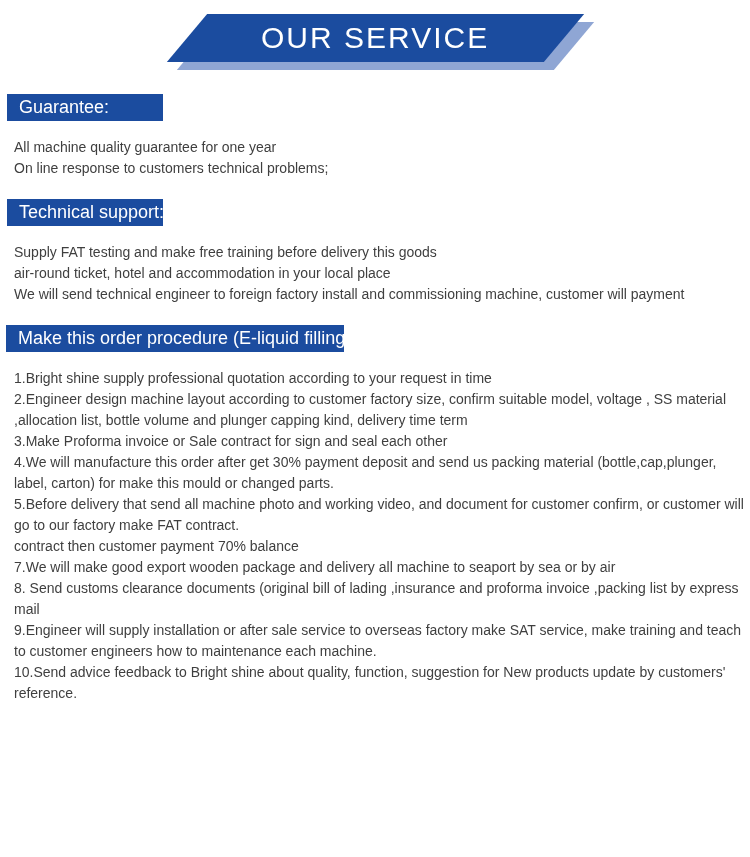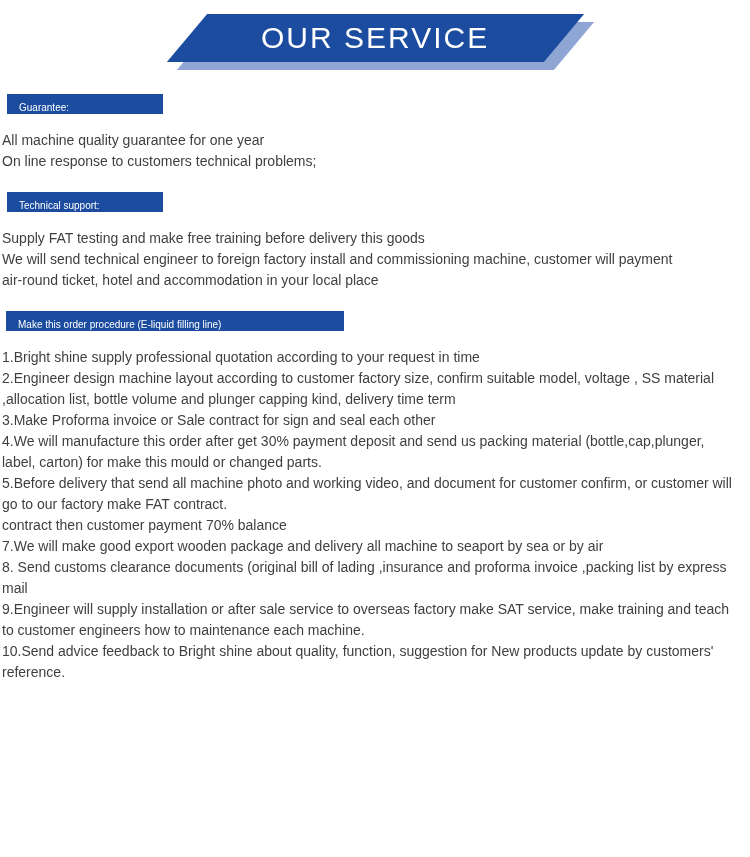--- a/index.html
+++ b/index.html
@@ -36,35 +36,35 @@
     color: #ffffff;
     font-size: 30px;
     letter-spacing: 2px;
     white-space: nowrap;
   }
 
   
   .sec .hdr {
     margin: 20px 0 0 7px;
     width: 156px;
-    height: 20px;
+    height: 27px;
     box-sizing: border-box;
     background: var(--primary-blue, #1b4c9f);
     color: #ffffff;
-    font-size: 10px;
+    font-size: 18px;
     line-height: 27px;
     padding-left: 12px;
     white-space: nowrap;
     overflow: hidden;
   }
   .sec:first-child .hdr { margin-top: 0; }
   .sec.wide .hdr { width: 338px; margin-left: 6px; }
 
   .sec .body {
-    margin: 16px 0 0 2px;
+    margin: 16px 0 0 14px;
     font-size: 14px;
     line-height: 21px;
     color: var(--body-text, #3f3f3f);
   }
   .sec .body .line { white-space: nowrap; }
 </style>
 </head>
 <body>
 
 <div class="page" style="--primary-blue: #1b4c9f; --shadow-blue: #8fa6d4; --body-text: #3f3f3f;">
@@ -87,22 +87,22 @@
 
   <section class="sec">
   </section>
 
   <section class="sec">
     <div class="hdr">
       <span class="hdr-label">Technical support:</span>
     </div>
     <div class="body">
           <div class="line">Supply FAT testing and make free training before delivery this goods</div>
+          <div class="line">air-round ticket, hotel and accommodation in your local place</div>
           <div class="line">We will send technical engineer to foreign factory install and commissioning machine, customer will payment</div>
-          <div class="line">air-round ticket, hotel and accommodation in your local place</div>
         </div>
   </section>
 
   <section class="sec wide">
     <div class="hdr">
       <span class="hdr-label">Make this order procedure (E-liquid filling line)</span>
     </div>
     <div class="body">
           <div class="line">1.Bright shine supply professional quotation according to your request in time</div>
           <div class="line">2.Engineer design machine layout according to customer factory size, confirm suitable model, voltage , SS material</div>

